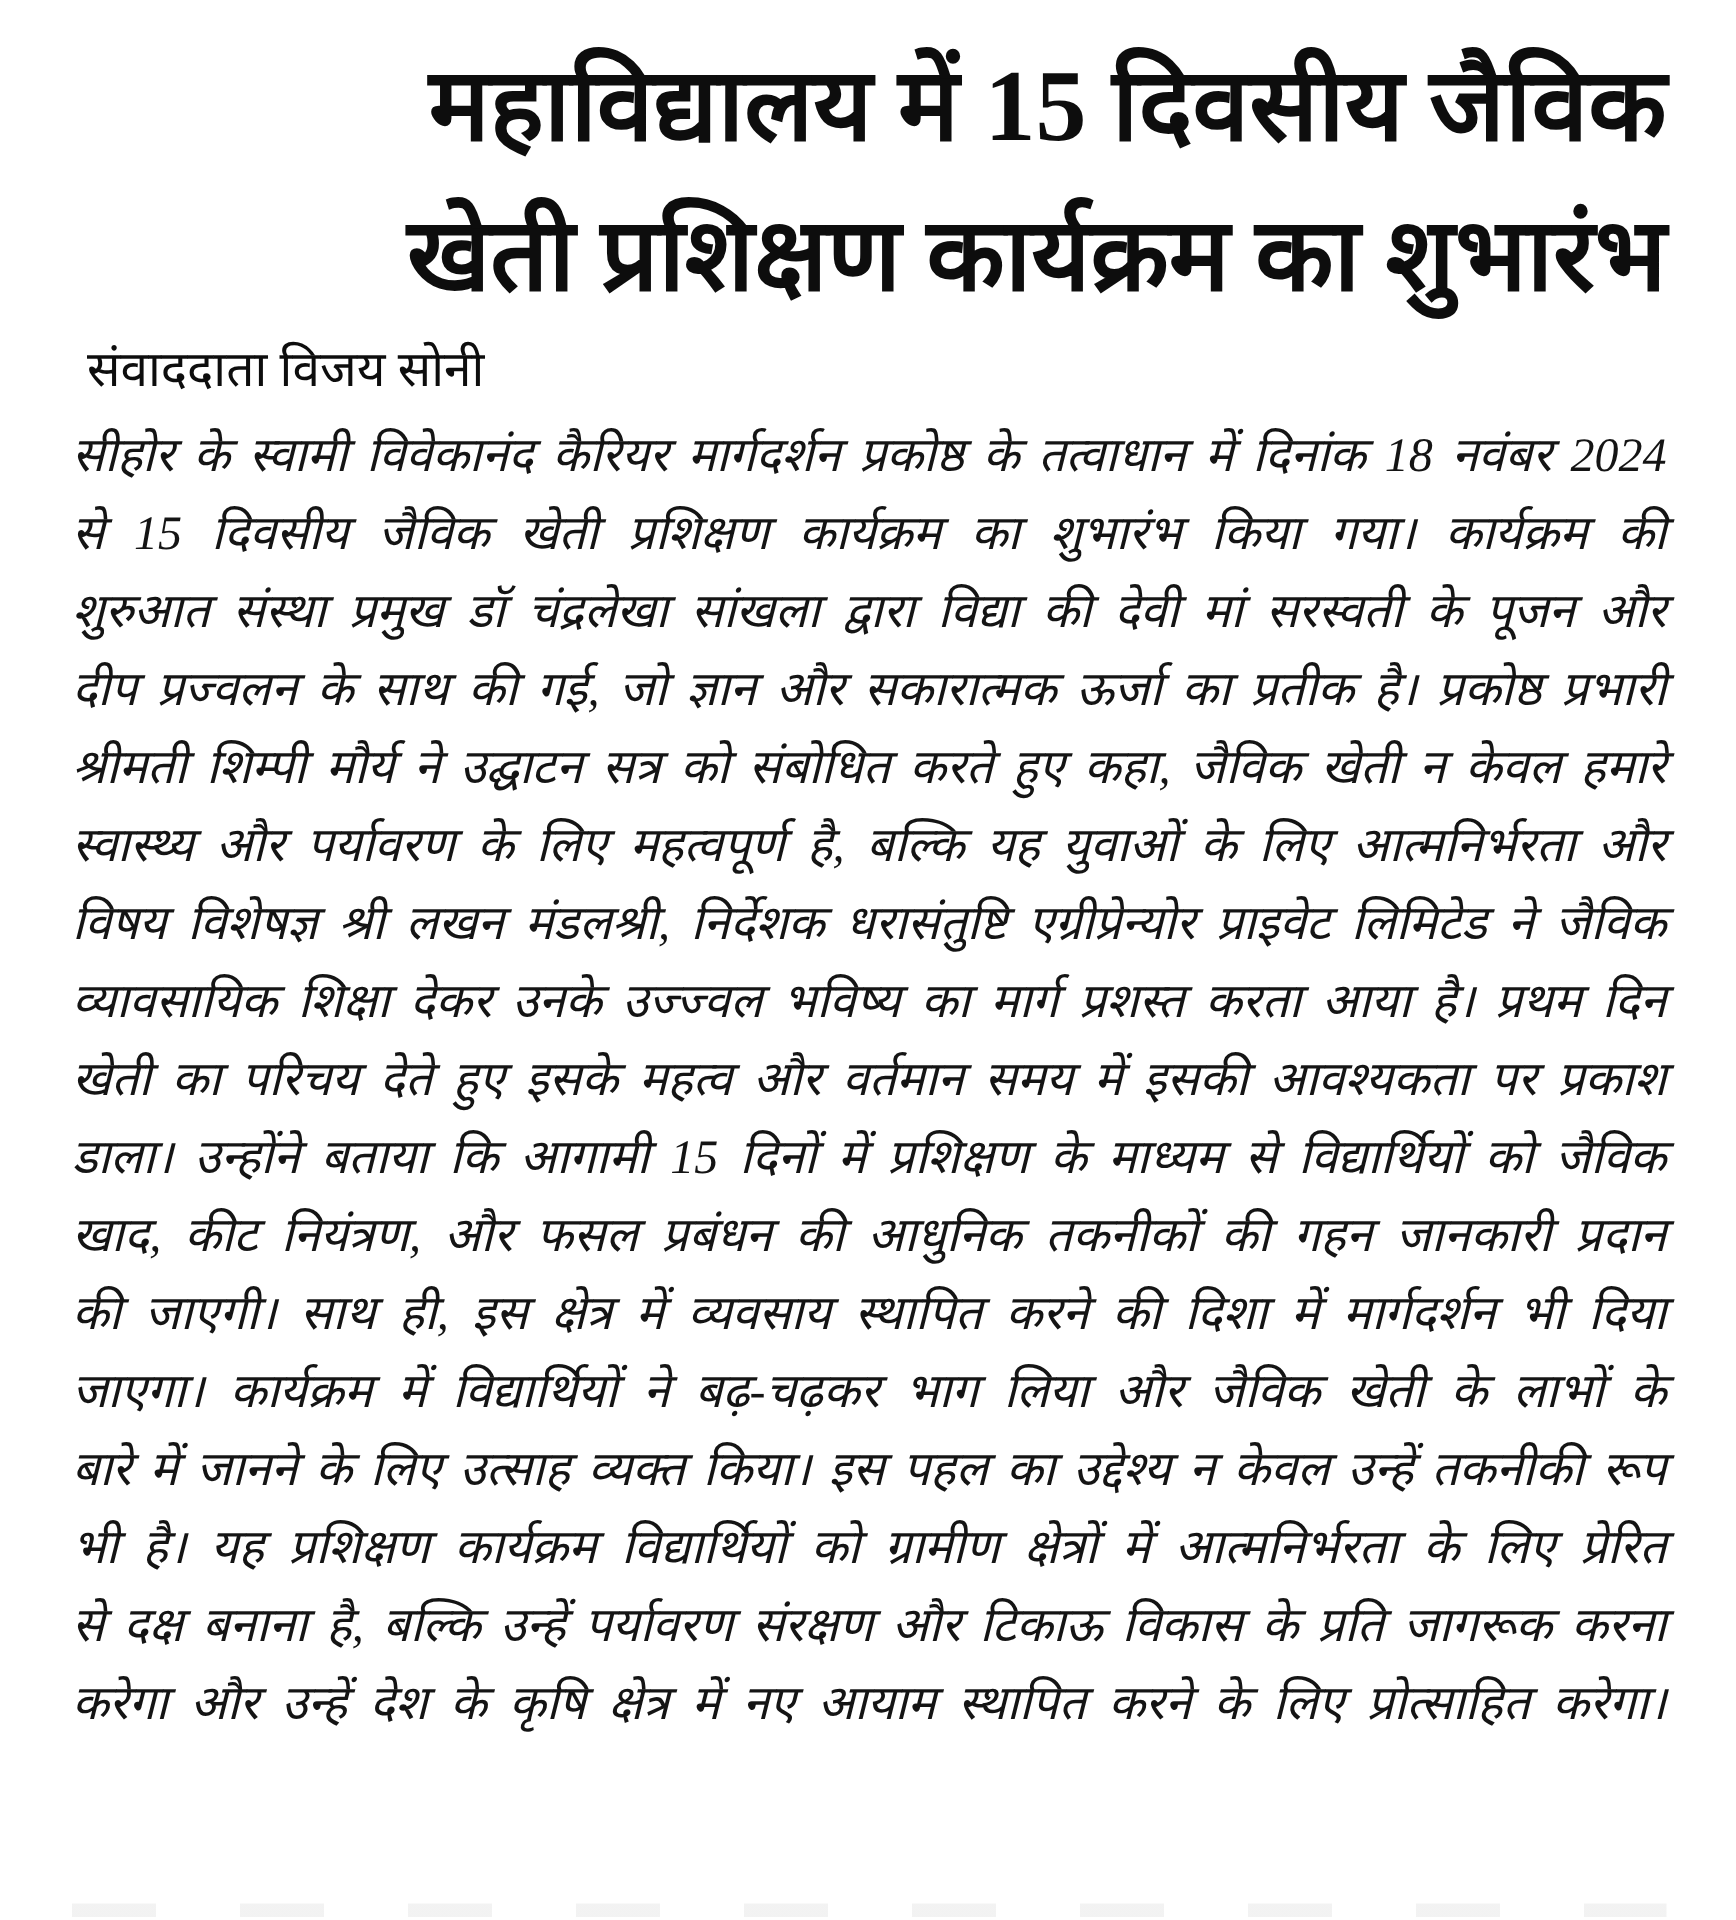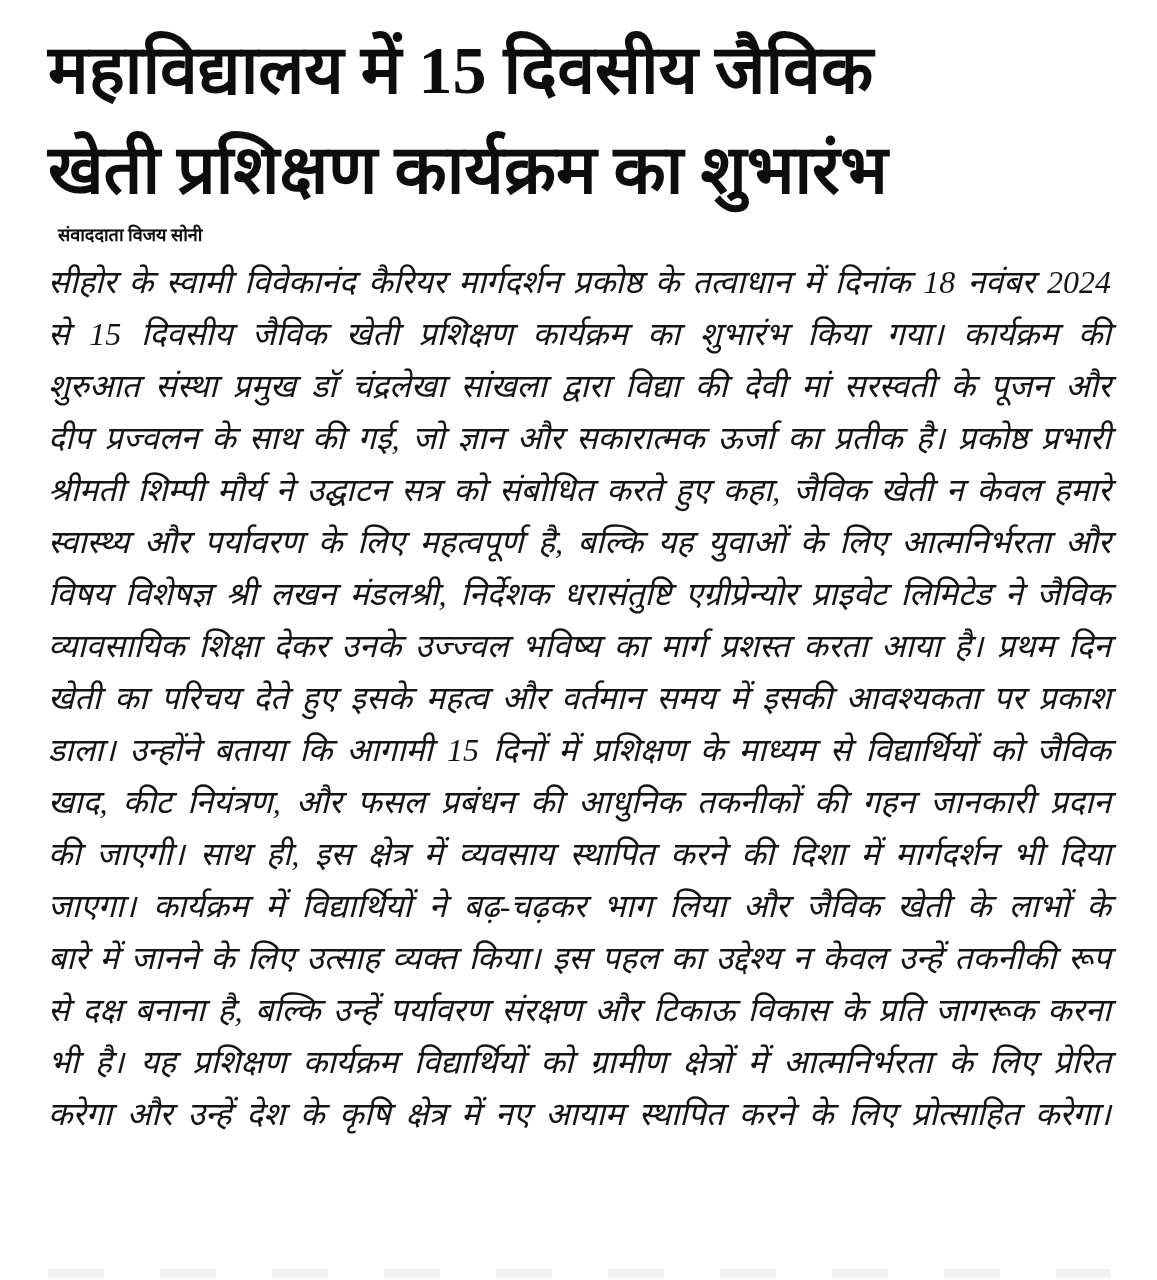--- a/index.html
+++ b/index.html
@@ -23,24 +23,24 @@
     background: #ffffff;
   }
   .headline {
     margin: 0 0 2px 0;
     font-size: 68px;
     font-weight: 700;
     line-height: 100px;
     color: #0d0d0d;
     letter-spacing: 0;
   }
-  .hl-line { display: block; }
+  .hl-line { display: block; text-align: right; }
   .byline {
-    font-size: 18px;
-    font-weight: 700;
+    font-size: 33px;
+    font-weight: 400;
     margin: 2px 0 10px 10px;
     color: #0d0d0d;
   }
   .article-body {
     font-size: 32px;
     font-style: italic;
     line-height: 52px;
     color: #141414;
   }
   .body-line {
@@ -87,20 +87,20 @@
     <div class="body-line">श्रीमती शिम्पी मौर्य ने उद्घाटन सत्र को संबोधित करते हुए कहा, जैविक खेती न केवल हमारे</div>
     <div class="body-line">स्वास्थ्य और पर्यावरण के लिए महत्वपूर्ण है, बल्कि यह युवाओं के लिए आत्मनिर्भरता और</div>
     <div class="body-line">विषय विशेषज्ञ श्री लखन मंडलश्री, निर्देशक धरासंतुष्टि एग्रीप्रेन्योर प्राइवेट लिमिटेड ने जैविक</div>
     <div class="body-line">व्यावसायिक शिक्षा देकर उनके उज्ज्वल भविष्य का मार्ग प्रशस्त करता आया है। प्रथम दिन</div>
     <div class="body-line">खेती का परिचय देते हुए इसके महत्व और वर्तमान समय में इसकी आवश्यकता पर प्रकाश</div>
     <div class="body-line">डाला। उन्होंने बताया कि आगामी 15 दिनों में प्रशिक्षण के माध्यम से विद्यार्थियों को जैविक</div>
     <div class="body-line">खाद, कीट नियंत्रण, और फसल प्रबंधन की आधुनिक तकनीकों की गहन जानकारी प्रदान</div>
     <div class="body-line">की जाएगी। साथ ही, इस क्षेत्र में व्यवसाय स्थापित करने की दिशा में मार्गदर्शन भी दिया</div>
     <div class="body-line">जाएगा। कार्यक्रम में विद्यार्थियों ने बढ़-चढ़कर भाग लिया और जैविक खेती के लाभों के</div>
     <div class="body-line">बारे में जानने के लिए उत्साह व्यक्त किया। इस पहल का उद्देश्य न केवल उन्हें तकनीकी रूप</div>
+    <div class="body-line">भी है। यह प्रशिक्षण कार्यक्रम विद्यार्थियों को ग्रामीण क्षेत्रों में आत्मनिर्भरता के लिए प्रेरित</div>
     <div class="body-line">से दक्ष बनाना है, बल्कि उन्हें पर्यावरण संरक्षण और टिकाऊ विकास के प्रति जागरूक करना</div>
-    <div class="body-line">भी है। यह प्रशिक्षण कार्यक्रम विद्यार्थियों को ग्रामीण क्षेत्रों में आत्मनिर्भरता के लिए प्रेरित</div>
     <div class="body-line">करेगा और उन्हें देश के कृषि क्षेत्र में नए आयाम स्थापित करने के लिए प्रोत्साहित करेगा।</div>
   </div>
 
   <div class="cutoff-strip"></div>
 
 </div>
 
 </body></html>

